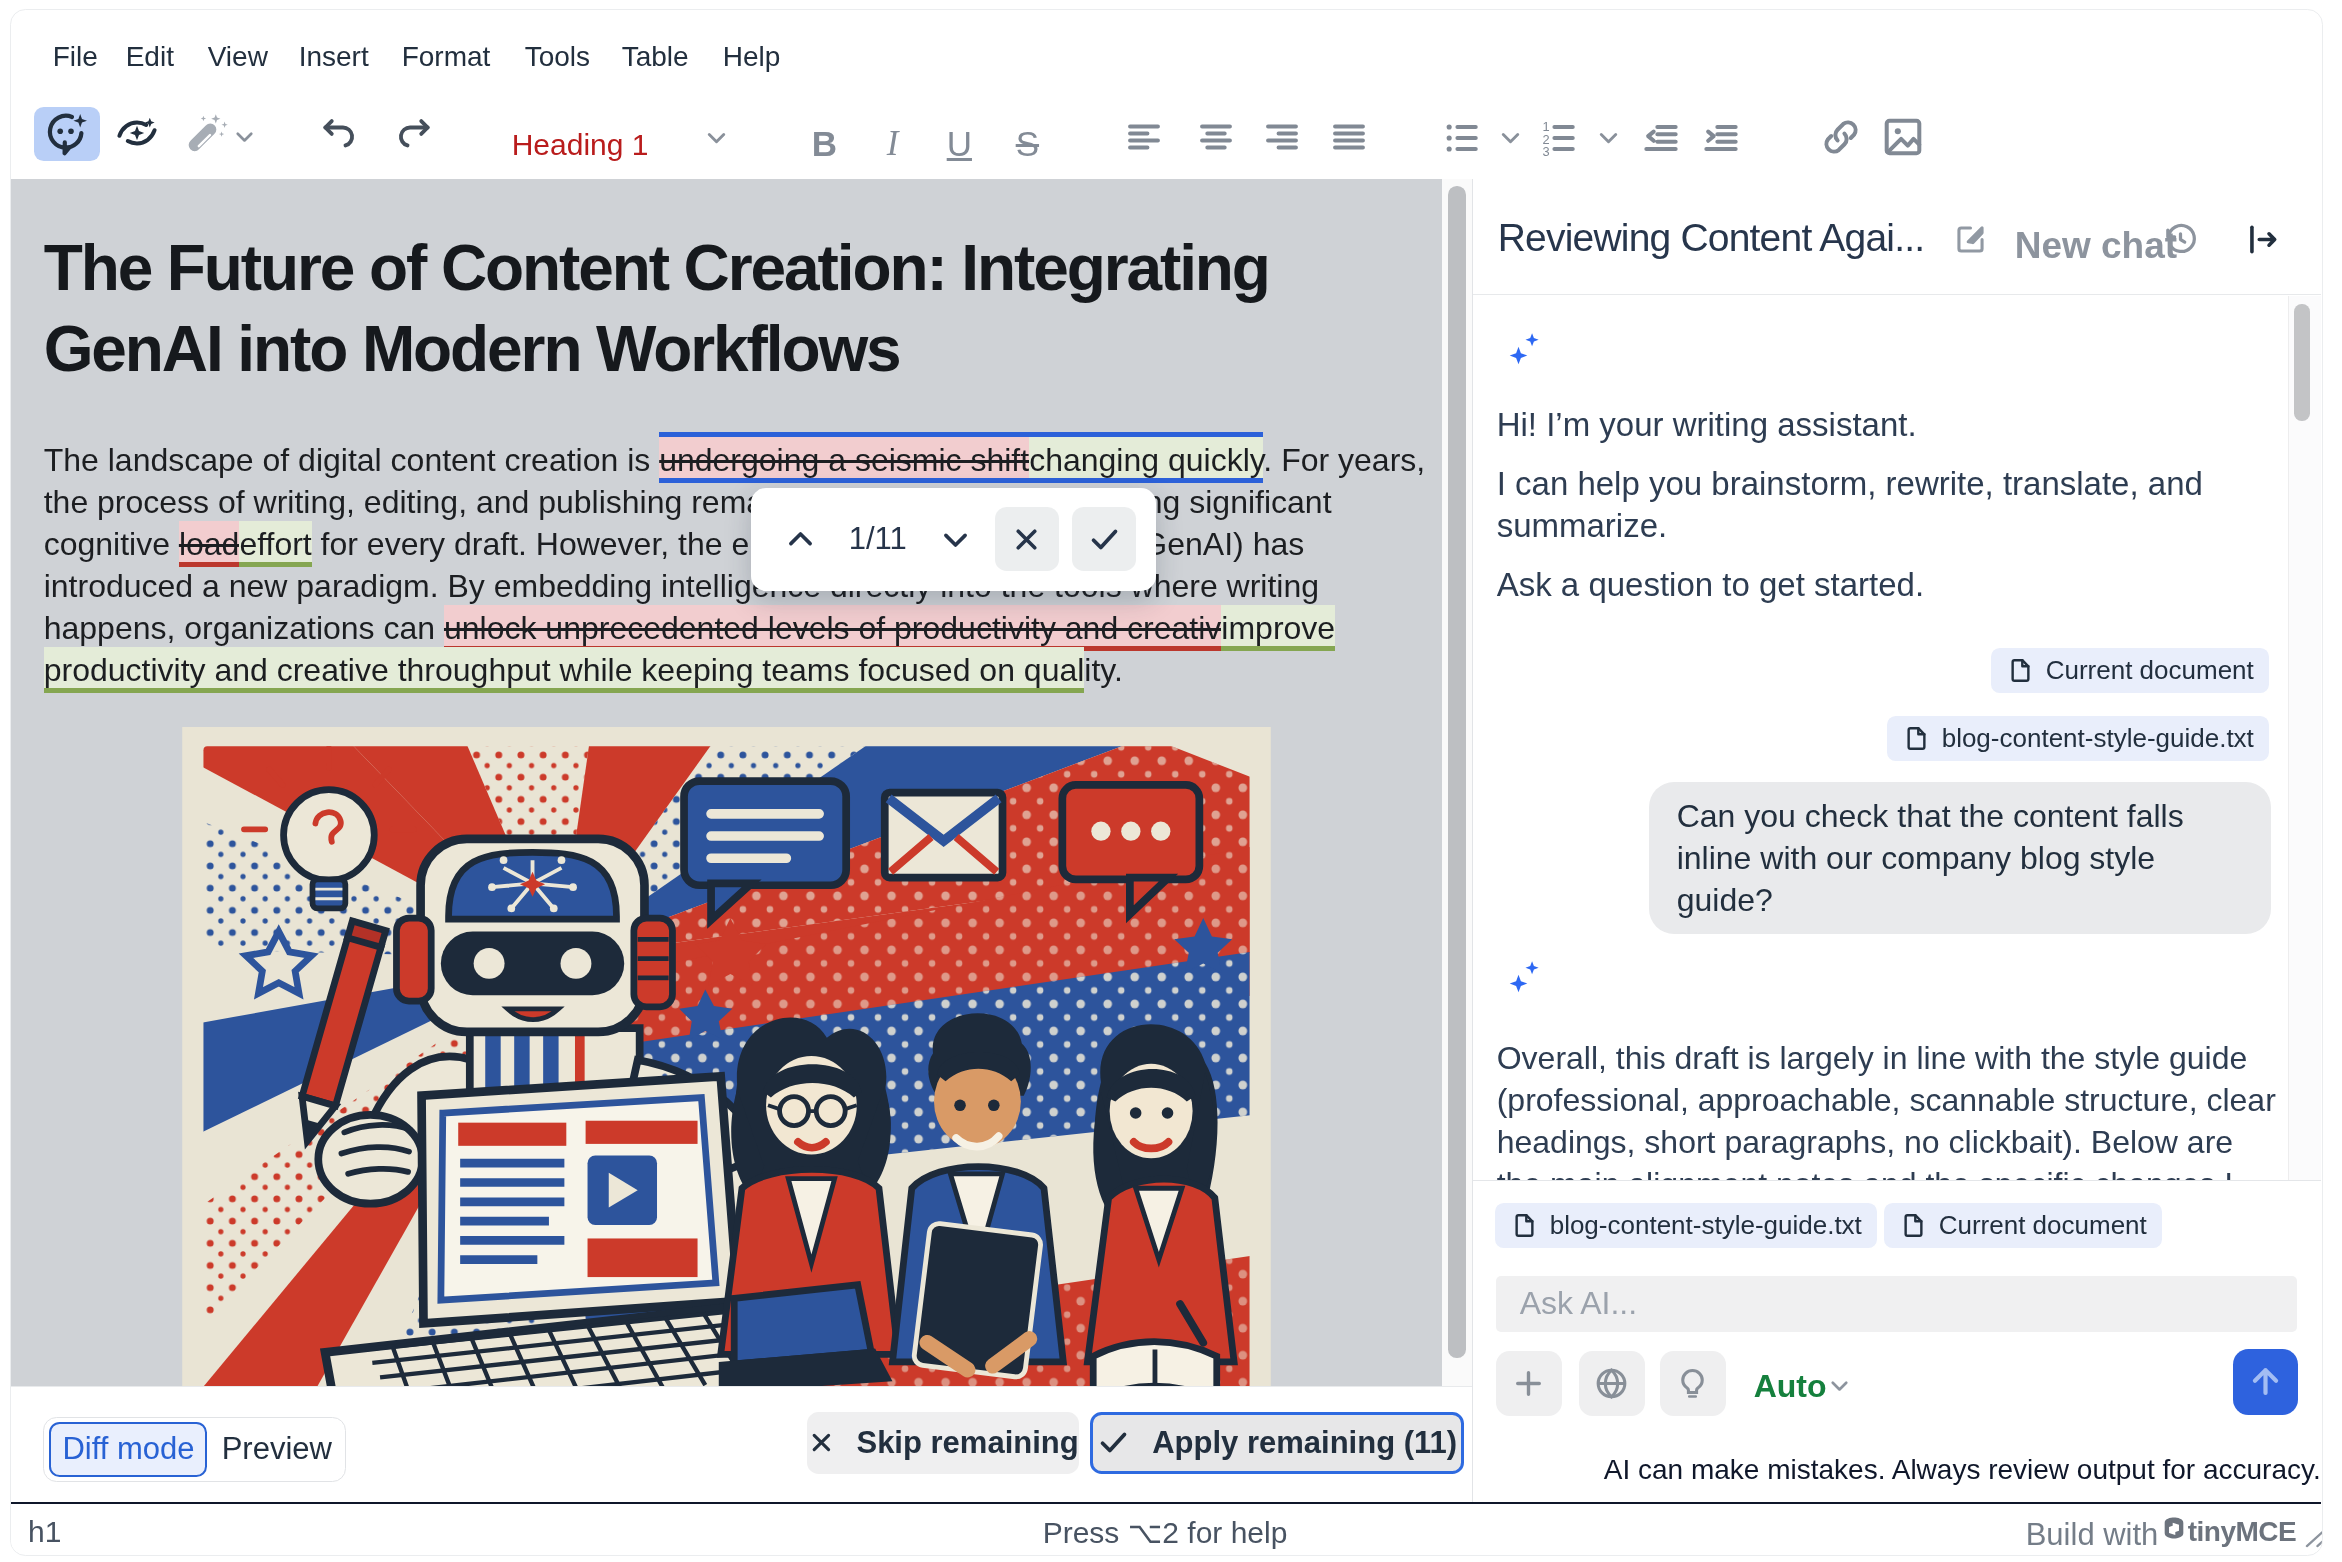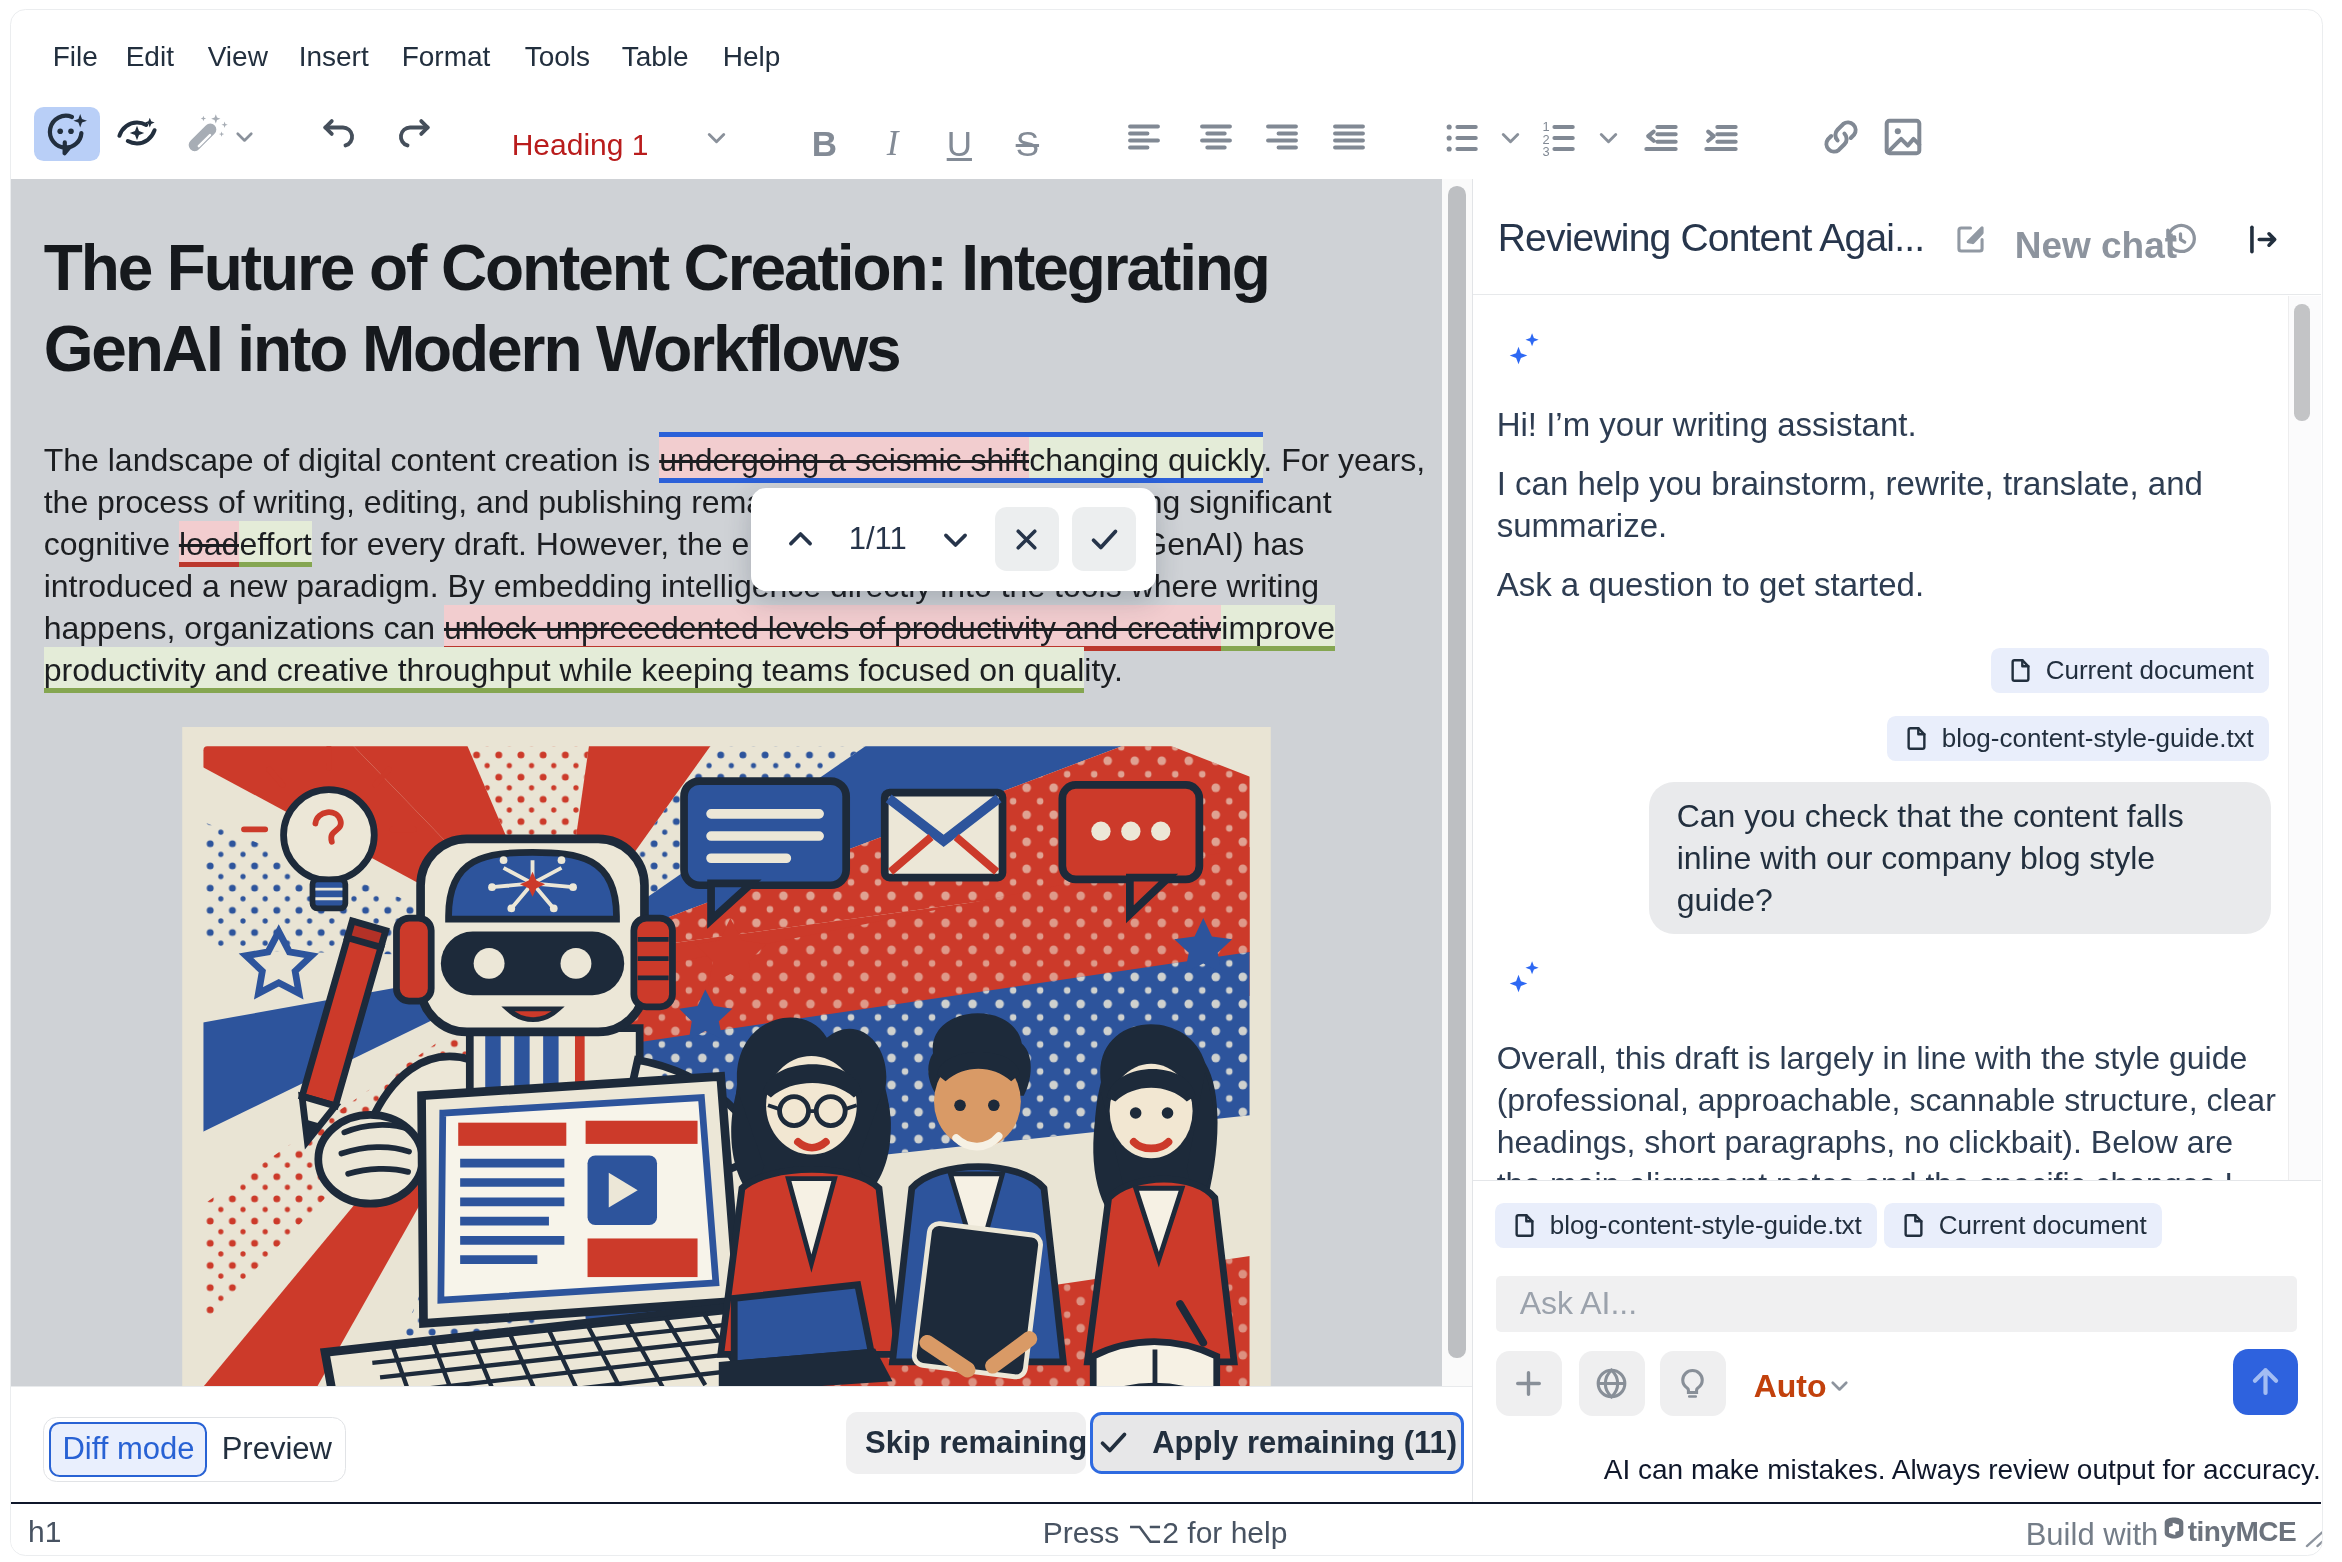--- a/index.html
+++ b/index.html
@@ -24,21 +24,21 @@
 
 #popup { position:absolute; left:740px; top:478px; width:405px; height:103px; background:#fff; border-radius:15px; box-shadow:0 9.7px 27px rgba(34,47,62,.22); display:flex; align-items:center; }
 #popup .cnt { font-size:31px; color:#26344a; }
 #popup .sq { width:64px; height:64px; background:#eceeef; border-radius:11.6px; display:flex; align-items:center; justify-content:center; }
 
 #efoot { position:absolute; left:0; top:1376px; width:1461px; height:116px; background:#fff; border-top:1px solid #e8eaec; }
 #pill { position:absolute; left:32px; top:30px; width:303px; height:65px; background:#fff; border:1px solid #e1e3e6; border-radius:13.5px; }
 #diffseg { position:absolute; left:5.8px; top:3.9px; width:158px; height:55px; background:#e9effd; border:2.9px solid #2862d4; border-radius:10.6px; color:#2862d4; font-size:31px; display:flex; align-items:center; justify-content:center; }
 #prevseg { position:absolute; left:178px; top:0px; height:63px; color:#222f3e; font-size:31px; display:flex; align-items:center; }
 .fbtn { position:absolute; top:25px; height:62px; border-radius:11.6px; font-size:31px; font-weight:bold; color:#222f3e; display:flex; align-items:center; justify-content:center; white-space:nowrap; }
-#skipbtn { left:835px; width:240px; background:#efeff0;align-items:center; }
+#skipbtn { left:796px; width:272px; background:#efeff0;align-items:center; }
 #applybtn { left:1079px; width:374px; background:#e7e7e8; border:3.9px solid #2e6ae0; }
 
 #status { position:absolute; left:0; top:1492px; width:2310px; height:50px; background:#fff; border-top:2px solid #0f172a; font-size:30px; color:#485362; }
 
 #chat { position:absolute; left:1462px; top:169px; width:848px; height:1323px; background:#fff; }
 #chathead { position:absolute; left:0; top:0; width:848px; height:116px; border-bottom:1px solid #e7e9eb; }
 #chattitle { position:absolute; left:25px; top:37px; font-size:39px; letter-spacing:-0.8px; color:#27364c; }
 #chatbody { position:absolute; left:0; top:117px; width:817px; height:884px; overflow:hidden; font-size:33px; color:#2e3d52; }
 #chatinput { position:absolute; left:0; top:1001px; width:848px; height:322px; border-top:1px solid #e4e6e9; }
 .chip { height:45px; background:#e9eefb; border-radius:8.7px; display:inline-flex; align-items:center; font-size:26px; color:#222f3e; padding:0 15.4px; white-space:nowrap; }
@@ -456,21 +456,21 @@
             <circle cx="12" cy="12" r="8.2"></circle>
             <path d="M3.8 12h16.4M12 3.8c-2.5 2.3-3.8 5-3.8 8.2s1.3 5.9 3.8 8.2c2.5-2.3 3.8-5 3.8-8.2S14.5 6.1 12 3.8z"></path>
           </svg>
         </div>
       <div class="ibtn" style="left:187px;top:170px">
           <svg width="39" height="39" viewBox="0 0 24 24" fill="none" stroke="#888f98" stroke-width="1.9" stroke-linecap="round">
             <path d="M9.5 17.5h5M10 20h4" stroke-width="1.6"></path>
             <path d="M8.7 14.8C7 13.7 6 11.9 6 9.9 6 6.6 8.7 4 12 4s6 2.6 6 5.9c0 2-1 3.8-2.7 4.9-.5.4-.8.9-.8 1.4v1.3h-5v-1.3c0-.5-.3-1-.8-1.4z"></path>
           </svg>
         </div>
-      <span style="position:absolute;left:281px;top:187px;font-size:32px;font-weight:bold;color:#c2410c">Auto</span>
+      <span style="position:absolute;left:281px;top:187px;font-size:32px;font-weight:bold;color:#15803d">Auto</span>
       <svg style="position:absolute;left:353px;top:191px" width="27" height="27" viewBox="0 0 24 24" fill="none" stroke="#8d949e" stroke-width="2.4" stroke-linecap="round" stroke-linejoin="round">
           <path d="M6 9.5l6 6 6-6"></path>
         </svg>
       <div style="position:absolute;left:760px;top:168px;width:65px;height:66px;background:#2e62de;border-radius:15.4px;display:flex;align-items:center;justify-content:center">
           <svg width="39" height="39" viewBox="0 0 24 24" fill="none" stroke="#a3bdf3" stroke-width="2.6" stroke-linecap="round" stroke-linejoin="round">
             <path d="M12 19V5M5.5 11.5L12 5l6.5 6.5"></path>
           </svg>
         </div>
       <div style="position:absolute;left:0;top:273px;width:848px;text-align:right;font-size:28px;color:#0f172a">AI can make mistakes. Always review output for accuracy.</div>
     </div>

